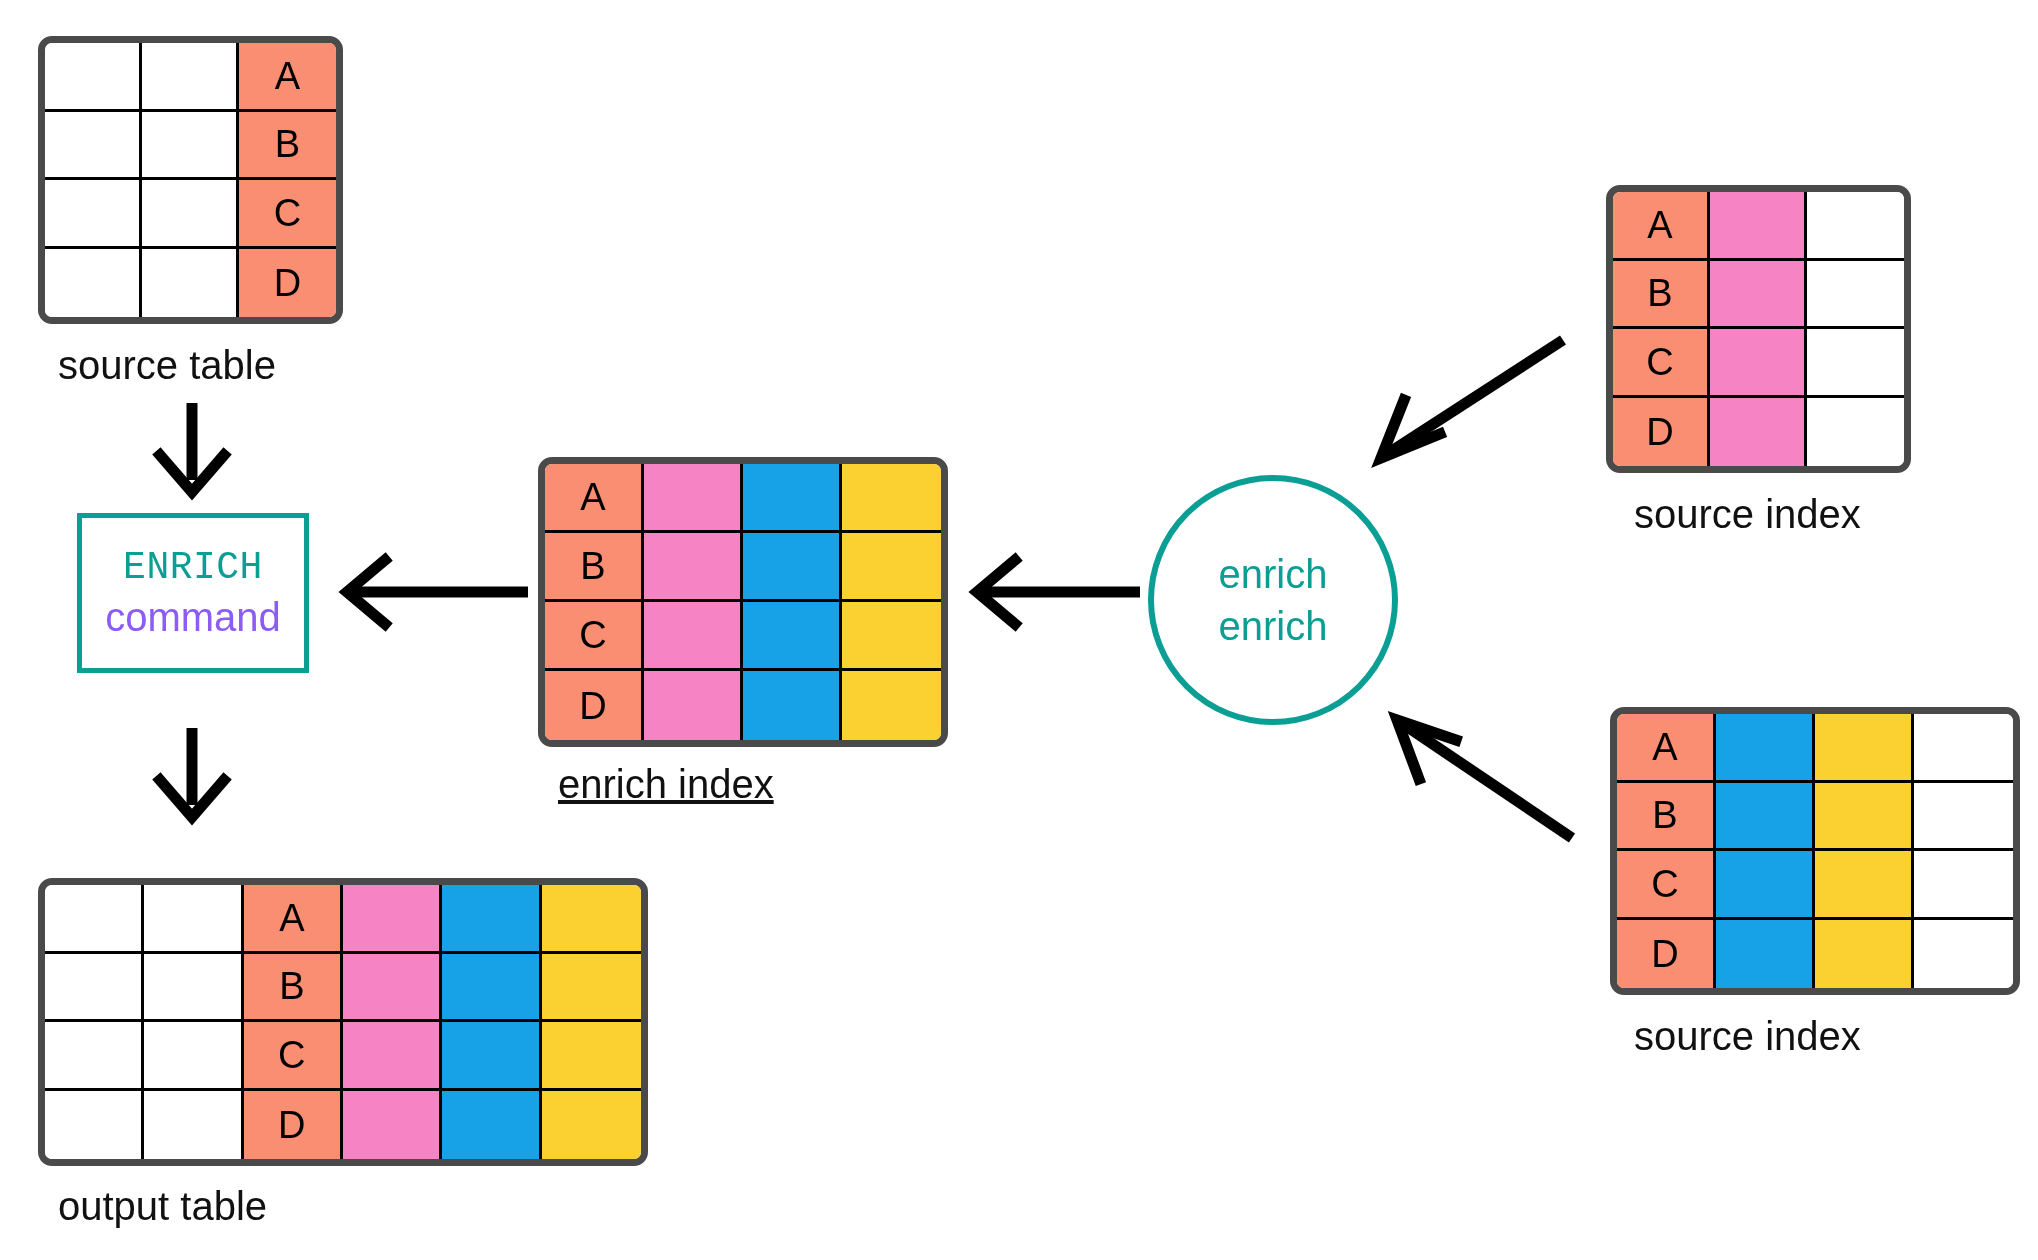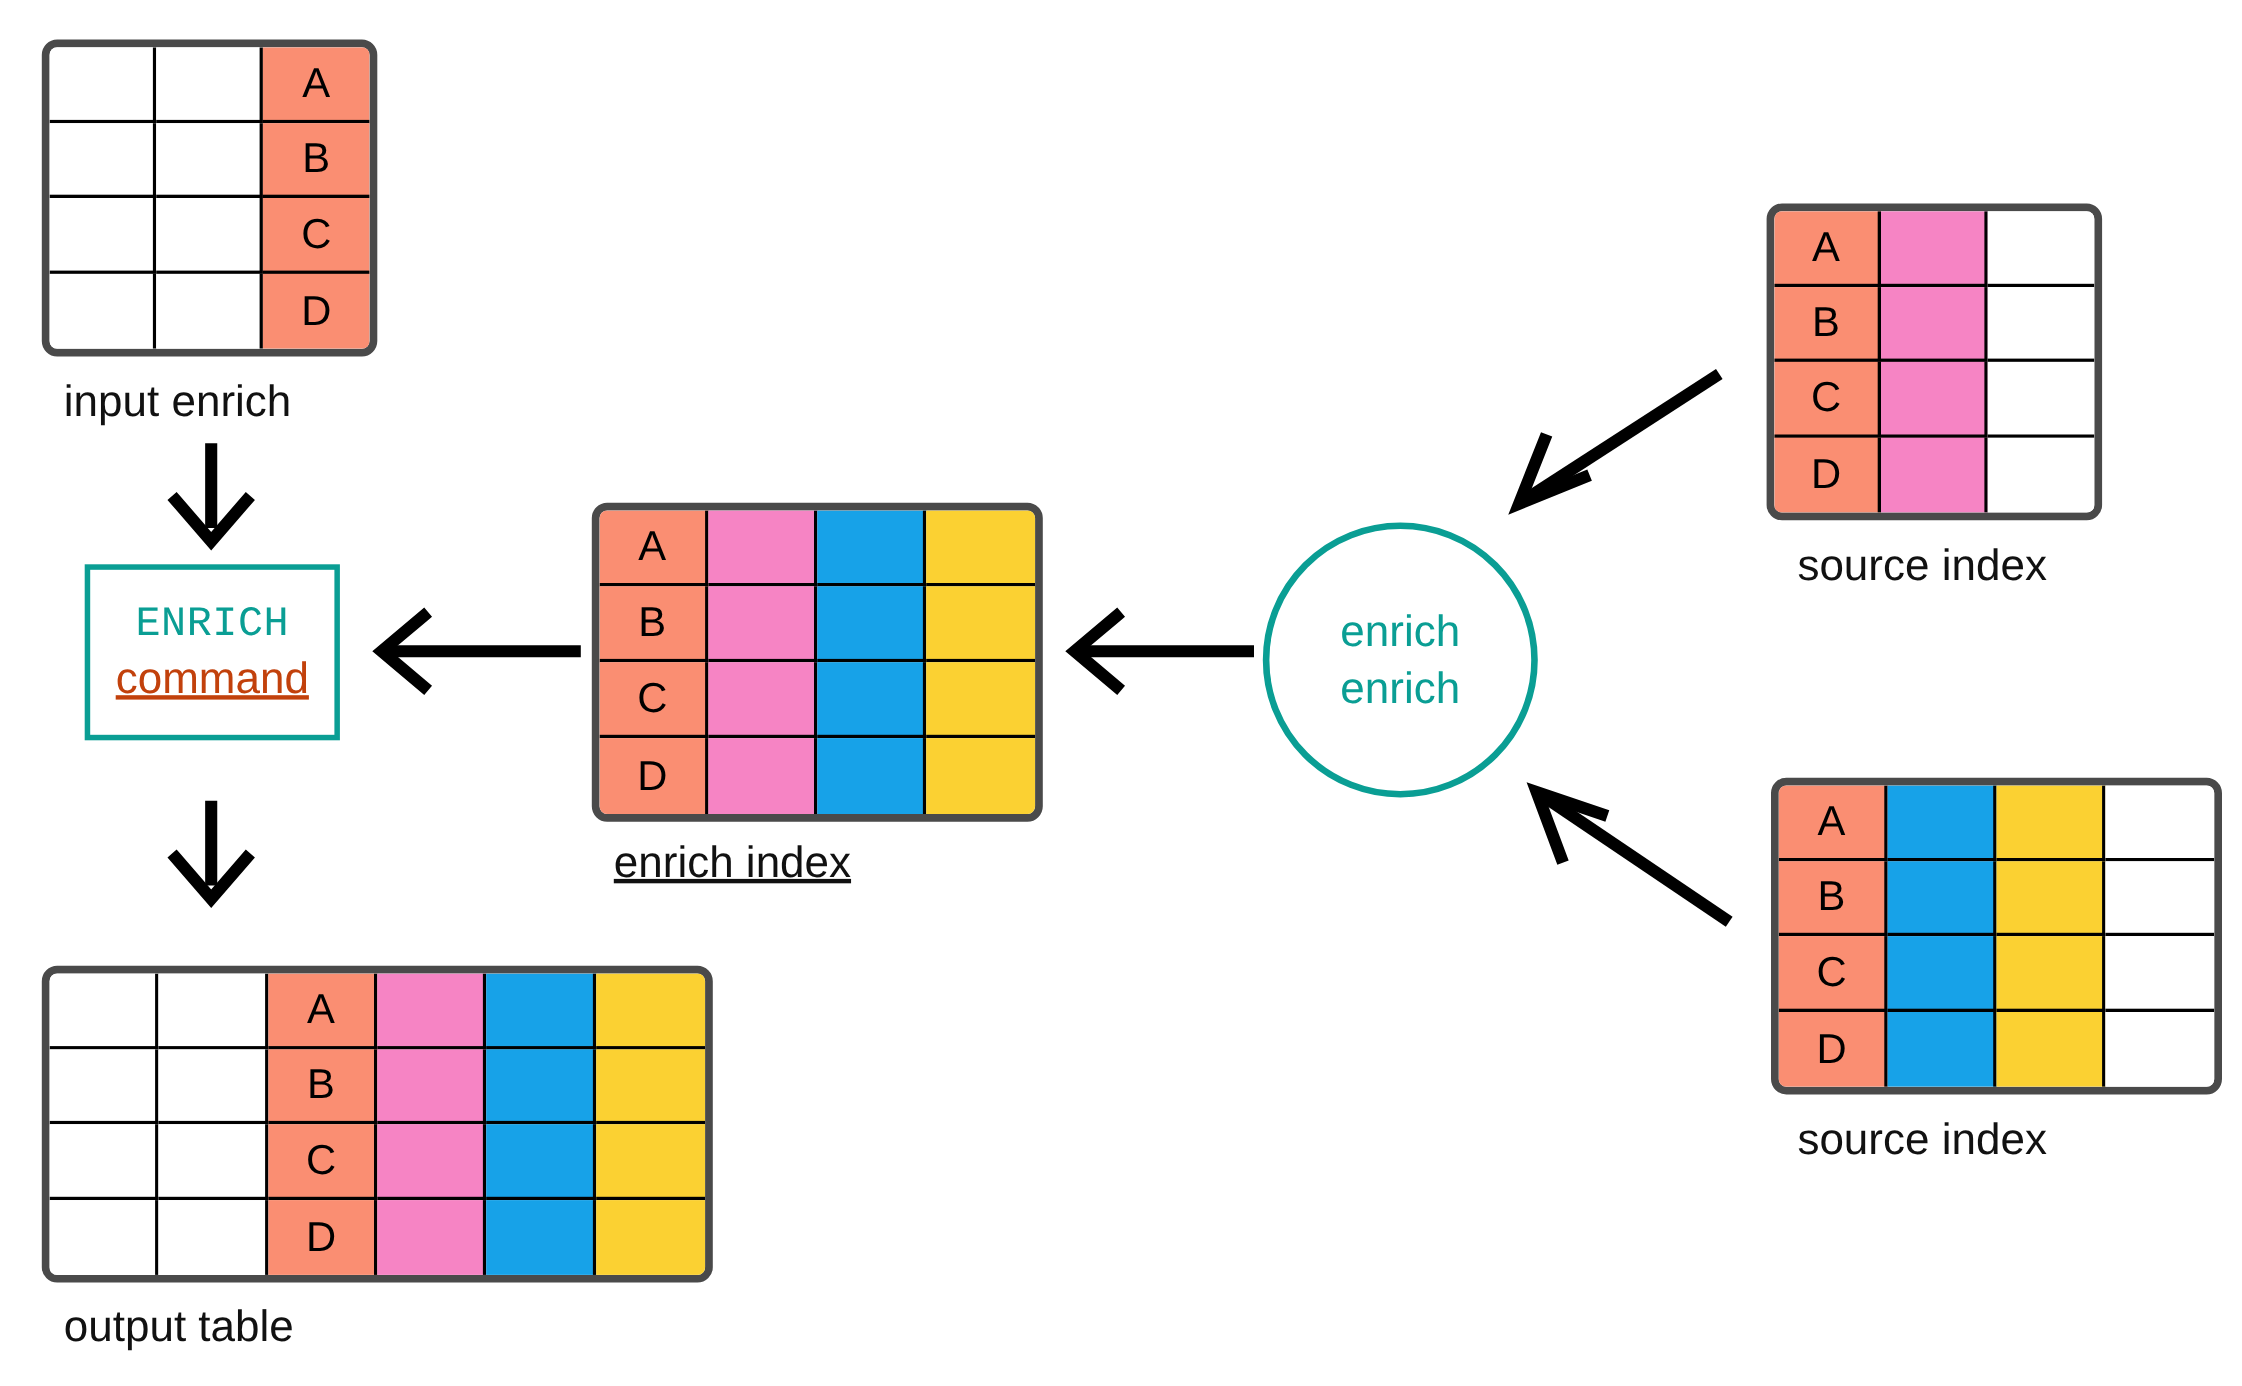--- a/index.html
+++ b/index.html
@@ -72,25 +72,24 @@
     justify-content: center;
   }
   #enrich-command-box .cmd-kw {
     color: #0a9e94;
     font-family: "Liberation Mono", monospace;
     font-size: 38px;
     line-height: 1.25;
     letter-spacing: 0.5px;
   }
   #enrich-command-box .cmd-word {
-    color: #c2410c;
+    color: #8b5cf6;
     font-family: "Liberation Sans", sans-serif;
     font-size: 40px;
     line-height: 1.25;
-    text-decoration: underline;
   }
 
   
   #enrich-policy-circle {
     position: absolute;
     box-sizing: border-box;
     border: 6px solid #0a9e94;
     border-radius: 50%;
     background: #ffffff;
     display: flex;
@@ -168,21 +167,21 @@
         <div class="cell" style="width: 97px; background: rgb(255, 255, 255);"></div>
         <div class="cell" style="width: 97px; background: rgb(255, 255, 255);"></div>
         <div class="cell" style="width: 97px; background: rgb(250, 142, 114);">C</div>
       </div>
       <div class="row">
         <div class="cell" style="width: 97px; background: rgb(255, 255, 255);"></div>
         <div class="cell" style="width: 97px; background: rgb(255, 255, 255);"></div>
         <div class="cell" style="width: 97px; background: rgb(250, 142, 114);">D</div>
       </div>
     </div>
-  <div class="caption" style="left:58px; top:343px;">input enrich</div>
+  <div class="caption" style="left:58px; top:343px;">source table</div>
 
   <div id="enrich-command-box" style="left:77px; top:513px; width:232px; height:160px;">
     <span class="cmd-kw">ENRICH</span>
     <span class="cmd-word">command</span>
   </div>
 
   <div class="tbl" id="output-table" style="left:38px; top:878px; width:610px; height:288px;">
       <div class="row">
         <div class="cell" style="width: 99.3333px; background: rgb(255, 255, 255);"></div>
         <div class="cell" style="width: 99.3333px; background: rgb(255, 255, 255);"></div>

